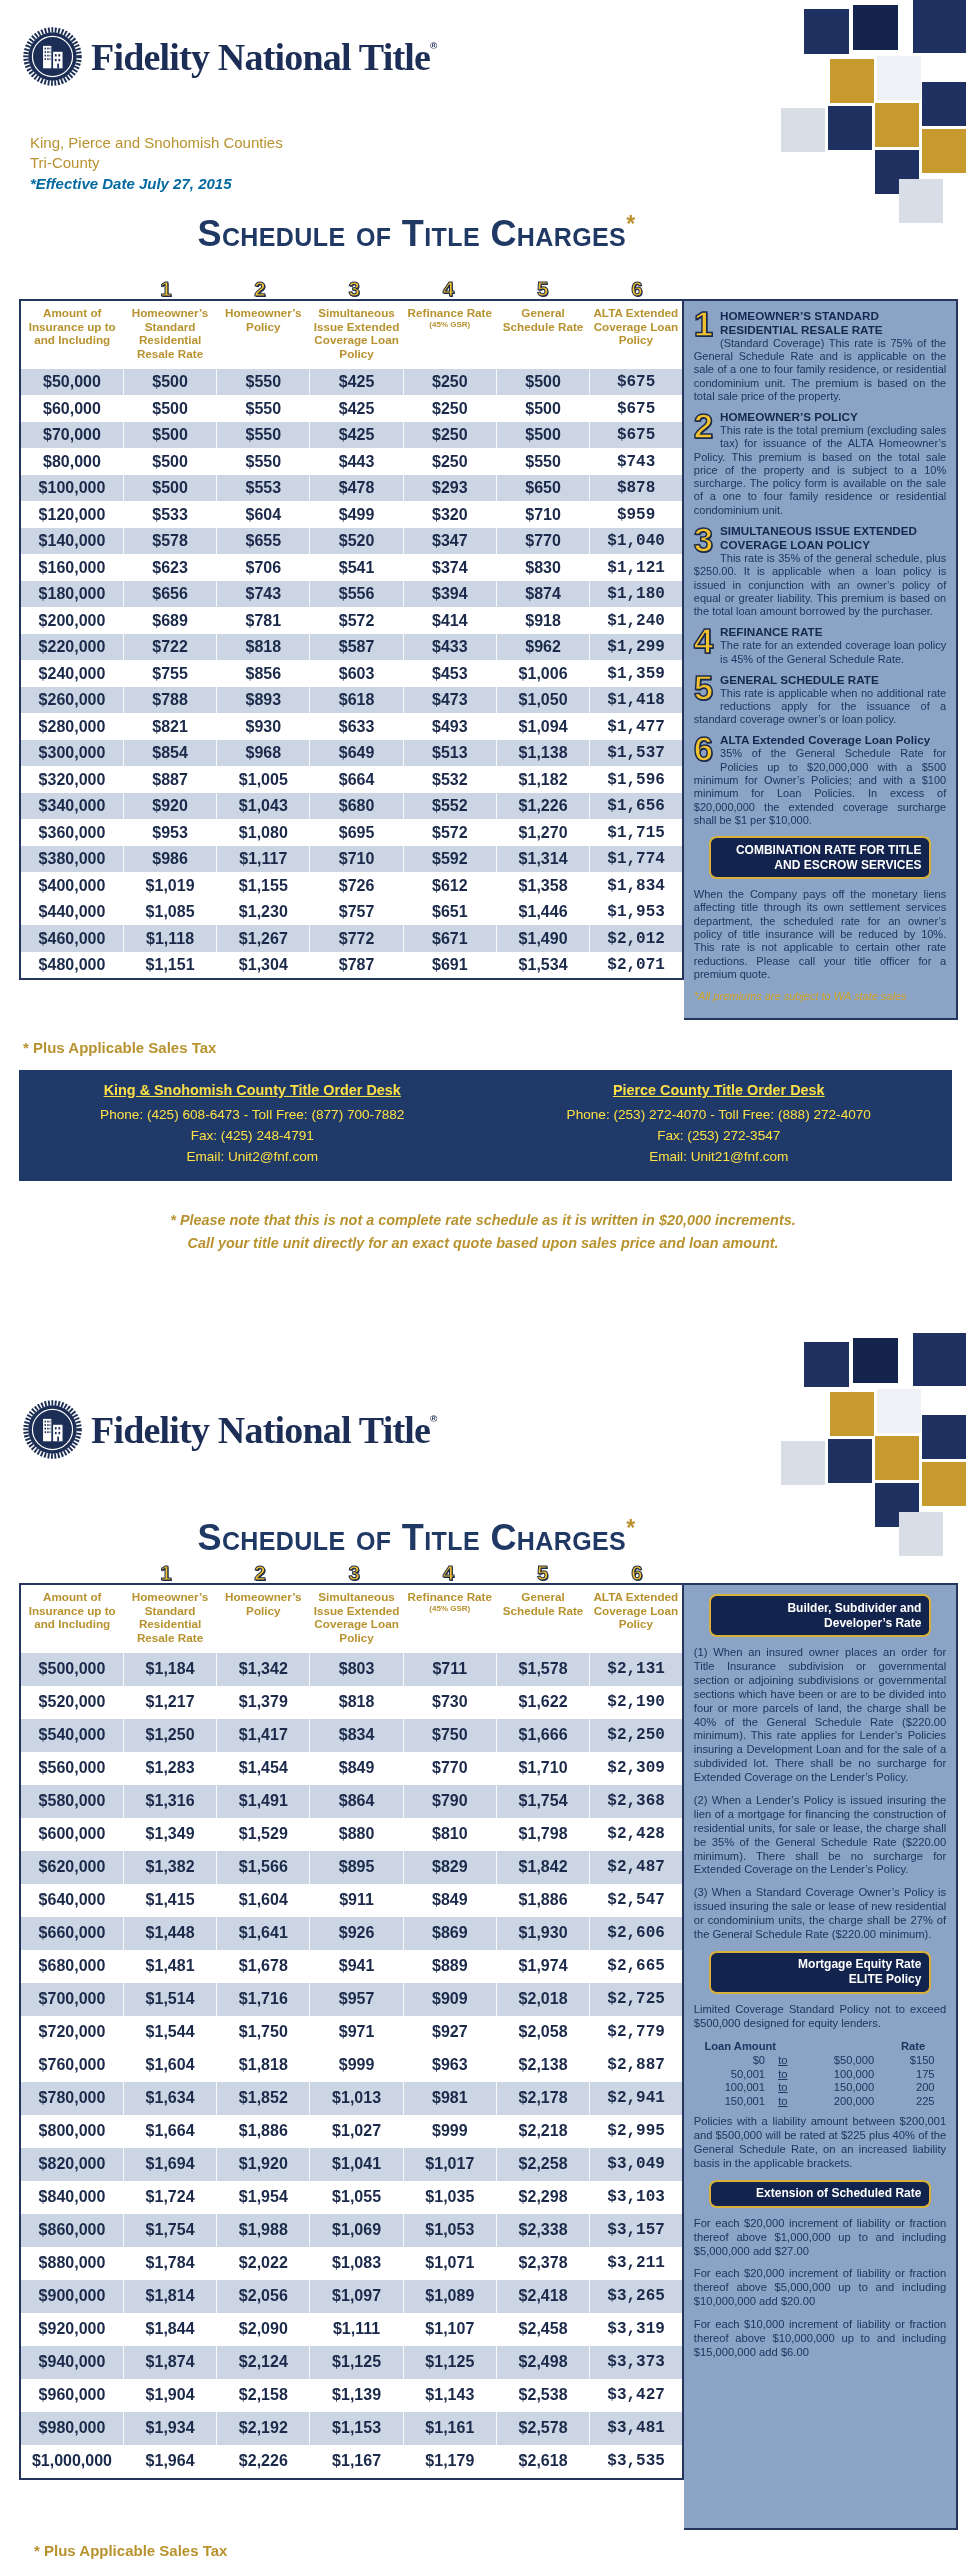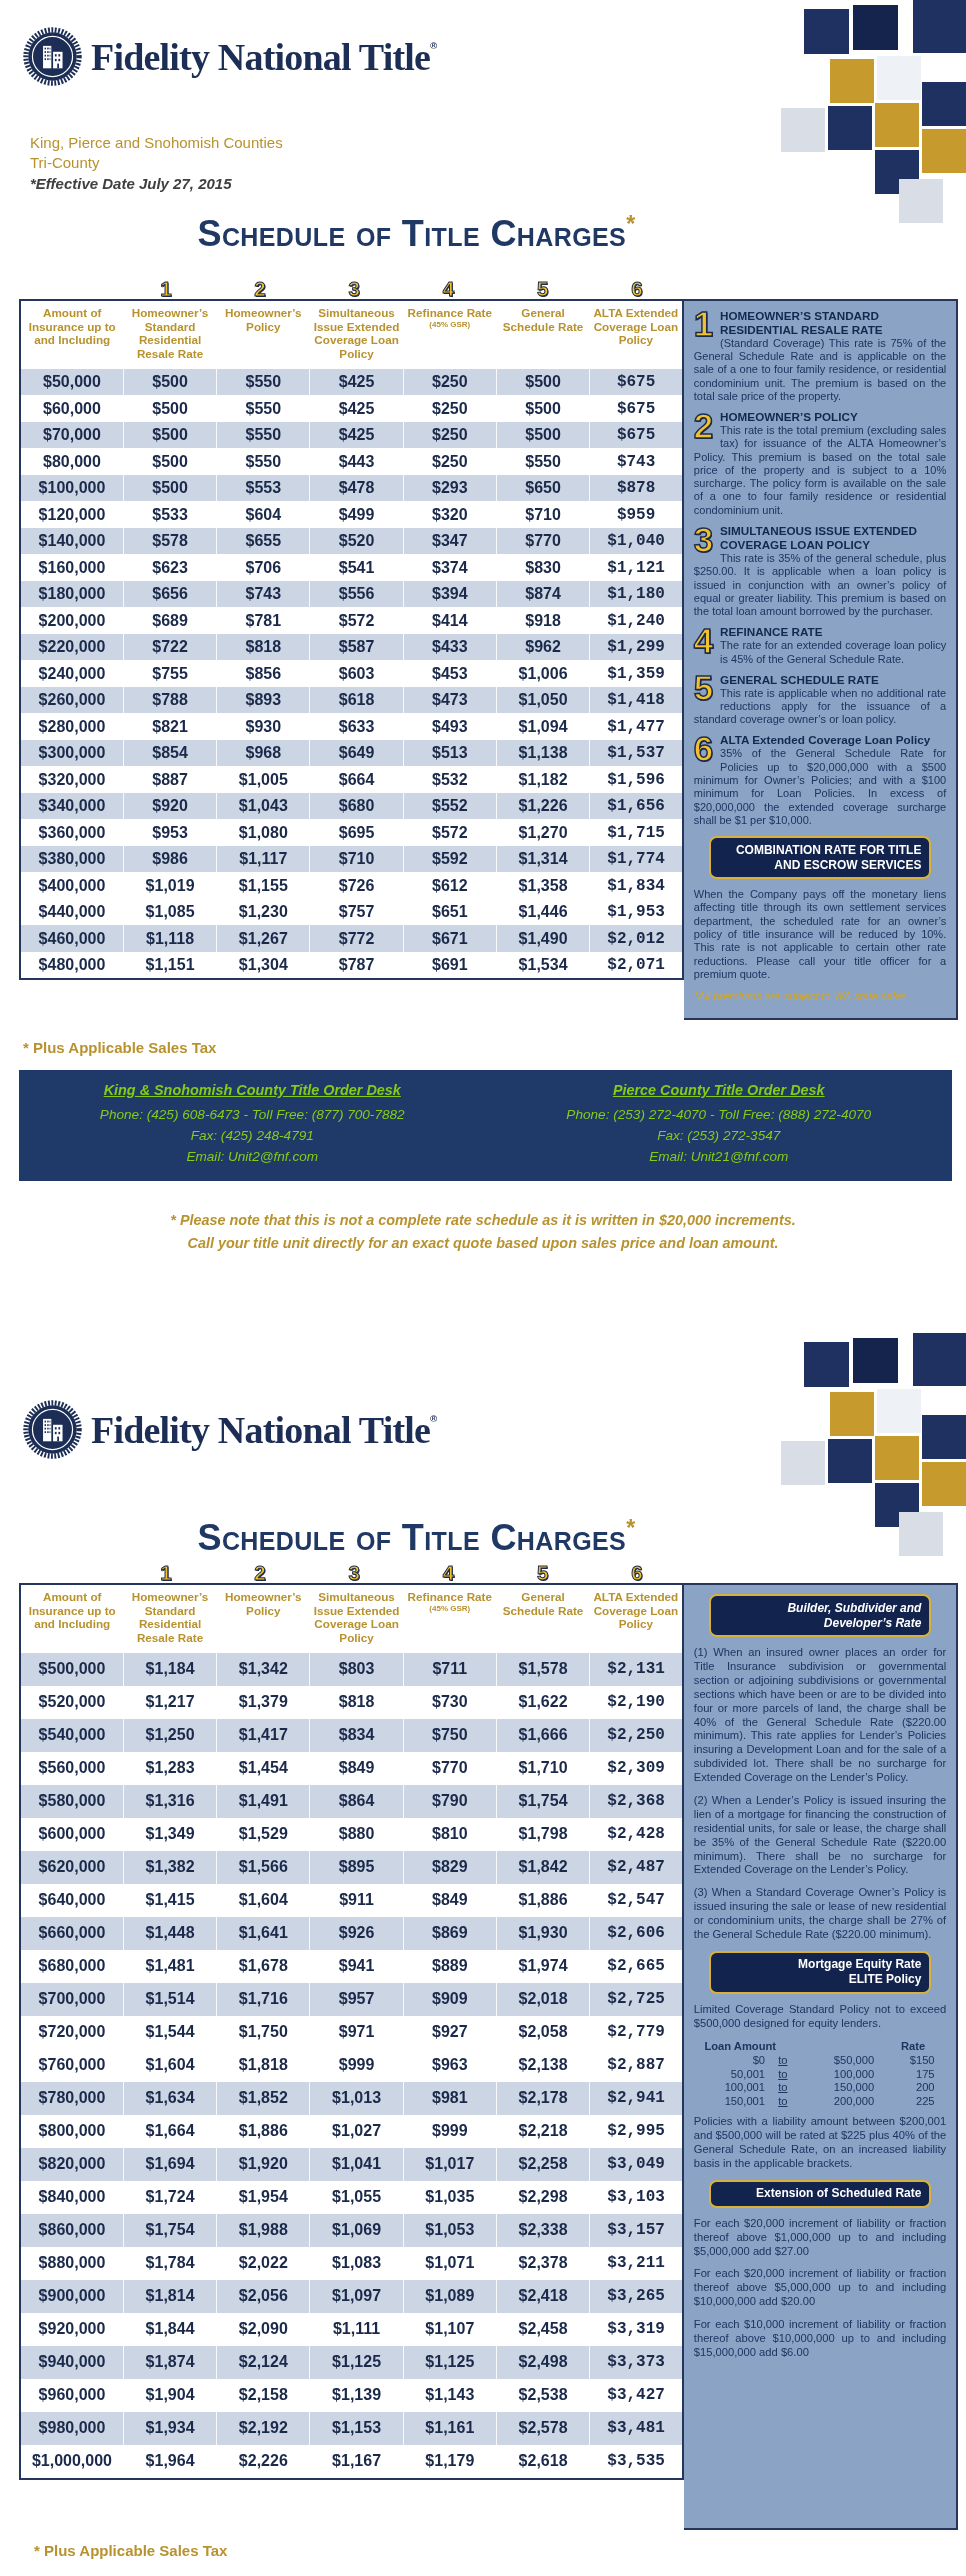--- a/index.html
+++ b/index.html
@@ -9,21 +9,21 @@
 
   
   .logo{position:absolute;display:flex;align-items:center;gap:9px;}
   .logo-seal{width:59px;height:59px;flex:0 0 auto;}
   .logo-text{font-family:"Liberation Serif",serif;font-weight:bold;color:#1c2e55;font-size:38px;letter-spacing:-0.8px;white-space:nowrap;}
   .logo-reg{font-size:9.8px;color:#1c2e55;vertical-align:21px;font-family:"Liberation Sans",sans-serif;}
 
   
   .county{position:absolute;left:30px;top:133px;}
   .county-line{color:#b8922e;font-size:15px;line-height:1.32;font-weight:500;}
-  .effective{color:#404040;font-weight:bold;font-style:italic;font-size:15px;line-height:1.4;}
+  .effective{color:#0369a1;font-weight:bold;font-style:italic;font-size:15px;line-height:1.4;}
 
   
   .main-title{position:absolute;left:0;width:833px;text-align:center;color:#1f3864;font-variant:small-caps;font-weight:bold;font-size:36px;letter-spacing:0.4px;}
   .title-star{color:#b8922e;font-size:23px;vertical-align:13.6px;font-variant:normal;}
 
   
   .mosaic{position:absolute;top:0;right:0;width:212px;height:235px;}
   .sq{position:absolute;}
 
   
@@ -60,22 +60,22 @@
   table.loan{width:92%;margin:0 auto 7.6px;border-collapse:collapse;}
   .loan td{font-size:11.2px;font-weight:500;color:#1e3560;padding:0.8px 1.5px;}
   .loan td:nth-child(1){text-align:right;width:27%;}
   .loan td:nth-child(2){text-align:center;width:14%;text-decoration:underline;}
   .loan td:nth-child(3){text-align:right;width:33%;}
   .loan td:nth-child(4){text-align:right;width:26%;}
 
   
   .sales-note{position:absolute;color:#b8922e;font-weight:bold;font-size:15px;}
 
-  .footer{position:absolute;left:19px;width:933px;background:#1f3968;color:#84cc16;display:flex;text-align:center;
-          padding:12px 0 13.6px;font-style:italic;}
+  .footer{position:absolute;left:19px;width:933px;background:#1f3968;color:#fde047;display:flex;text-align:center;
+          padding:12px 0 13.6px;}
   .footer-col{flex:1;}
   .f-title{font-weight:bold;text-decoration:underline;font-size:14.4px;margin-bottom:6px;}
   .f-line{font-size:13.6px;line-height:1.55;font-weight:500;}
 
   .footnote{position:absolute;left:0;width:100%;text-align:center;color:#b8922e;font-style:italic;font-weight:bold;
             font-size:14.4px;line-height:1.6;}
 </style>
 </head>
 <body>
 
@@ -729,21 +729,21 @@
               <td>$1,167</td>
               <td>$1,179</td>
               <td>$2,618</td>
               <td>$3,535</td>
             </tr>
           </tbody>
       </table>
     </div>
 
     <div class="sidebar" style="height:947px;margin-top:24px;">
-      <div class="navy-box" style="margin-top:1.5px;font-style:italic;">Builder, Subdivider and Developer’s Rate</div>
+      <div class="navy-box" style="margin-top:1.5px;">Builder, Subdivider and Developer’s Rate</div>
       <div class="sb-para">(1)   When an insured owner places an order for Title Insurance subdivision or governmental section or adjoining subdivisions or governmental sections which have been or are to be divided into four or more parcels of land, the charge shall be 40% of the General Schedule Rate ($220.00  minimum).  This rate applies for Lender’s Policies insuring a Development Loan and for the sale of a subdivided lot. There shall be no surcharge for Extended Coverage on the Lender’s Policy.</div>
       <div class="sb-para">(2)   When a Lender’s Policy is issued insuring the lien of a mortgage for financing the construction of residential units, for sale or lease, the charge shall be 35% of the General Schedule Rate ($220.00  minimum).  There shall be no surcharge for Extended Coverage on the Lender’s Policy.</div>
       <div class="sb-para">(3)   When a Standard Coverage Owner’s Policy is issued insuring the sale or lease of new residential or condominium units, the charge shall be 27% of the General Schedule Rate ($220.00 minimum).</div>
 
       <div class="navy-box">
         <div>Mortgage Equity Rate</div>
         <div>ELITE Policy</div>
       </div>
       <div class="sb-para">Limited Coverage Standard Policy not to exceed $500,000 designed for equity lenders.</div>
 

